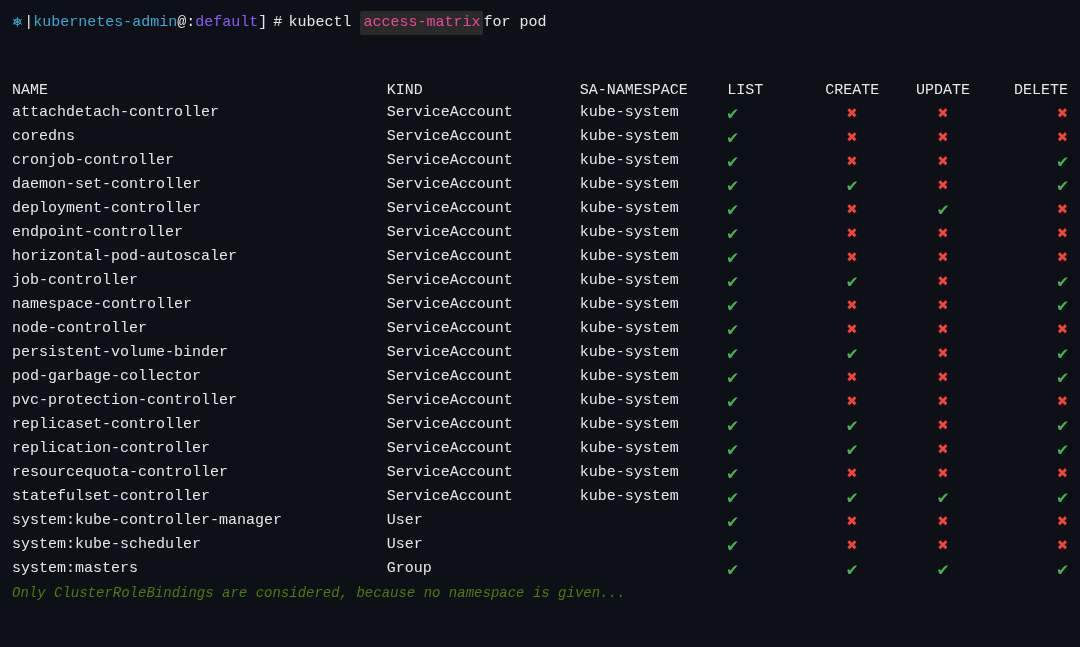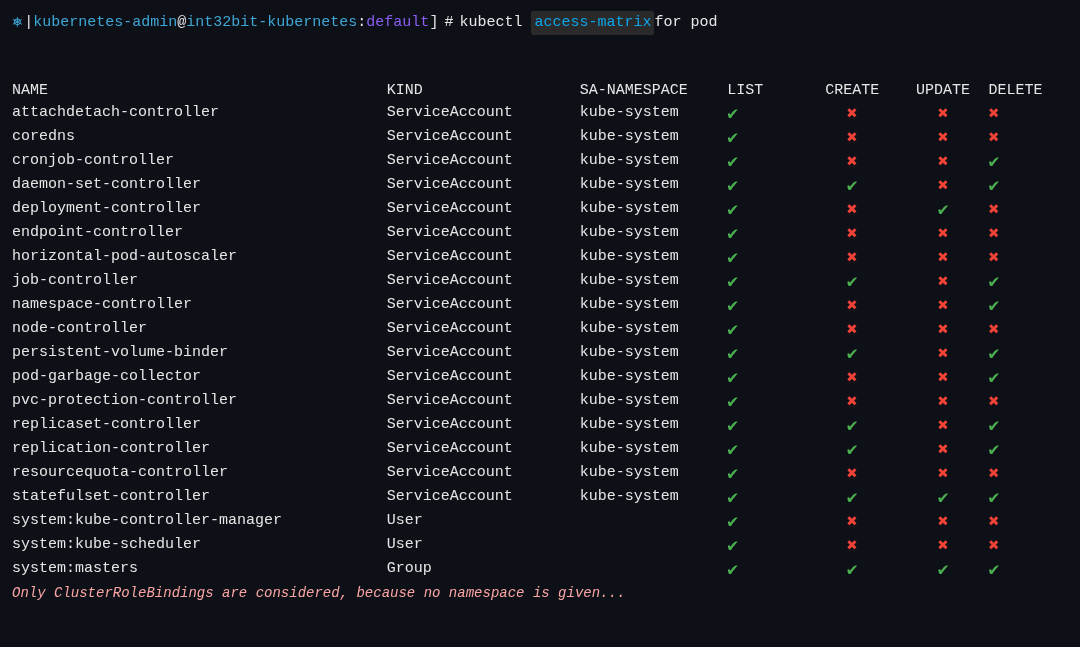--- a/index.html
+++ b/index.html
@@ -35,21 +35,21 @@
     .prompt-user { color: #3fa7d6; }
     .prompt-at { color: #e6e6e6; }
     .prompt-host { color: #3fa7d6; }
     .prompt-colon { color: #e6e6e6; }
     .prompt-ns { color: #8b5cf6; }
     .prompt-bracket-close { color: #e6e6e6; }
     .prompt-dollar { color: #e6e6e6; margin: 0 6px; }
     .prompt-kubectl { color: #e6e6e6; }
     .prompt-cmd-highlight {
       background: #2a2a2a;
-      color: #0ea5e9;
+      color: #ec4899;
       padding: 1px 3px;
       border-radius: 2px;
     }
     .prompt-rest { color: #e6e6e6; }
     .table-container {
       padding: 0 12px;
       margin-top: 38px;
     }
     table {
       border-collapse: collapse;
@@ -67,40 +67,39 @@
       font-size: 15px;
       color: #e6e6e6;
       vertical-align: middle;
     }
     .col-name { width: 330px; }
     .col-kind { width: 170px; }
     .col-ns { width: 130px; }
     .col-list { width: 70px; text-align: left; }
     .col-create { width: 80px; text-align: center; }
     .col-update { width: 80px; text-align: center; }
-    .col-delete { width: 70px; text-align: left; }
+    .col-delete { width: 70px; text-align: right; }
     .check { color: #4caf50; font-size: 18px; }
     .cross { color: #f44336; font-size: 18px; }
     .footer-line {
       padding: 4px 12px;
-      color: #fca5a5;
+      color: #4d7c0f;
       font-size: 14px;
       font-style: italic;
     }
   </style>
 </head>
 <body>
 
 <div class="terminal">
   <div class="prompt-line">
     <span class="snowflake">⎈</span>
     <span class="prompt-bracket-open">|</span>
     <span class="prompt-user">kubernetes-admin</span>
     <span class="prompt-at">@</span>
-    <span class="prompt-host">int32bit-kubernetes</span>
     <span class="prompt-colon">:</span>
     <span class="prompt-ns">default</span>
     <span class="prompt-bracket-close">]</span>
     <span class="prompt-dollar">#</span>
     <span class="prompt-kubectl">kubectl</span>
     &nbsp;
     <span class="prompt-cmd-highlight">access-matrix</span>
     <span class="prompt-rest"> for pod</span>
   </div>
 

